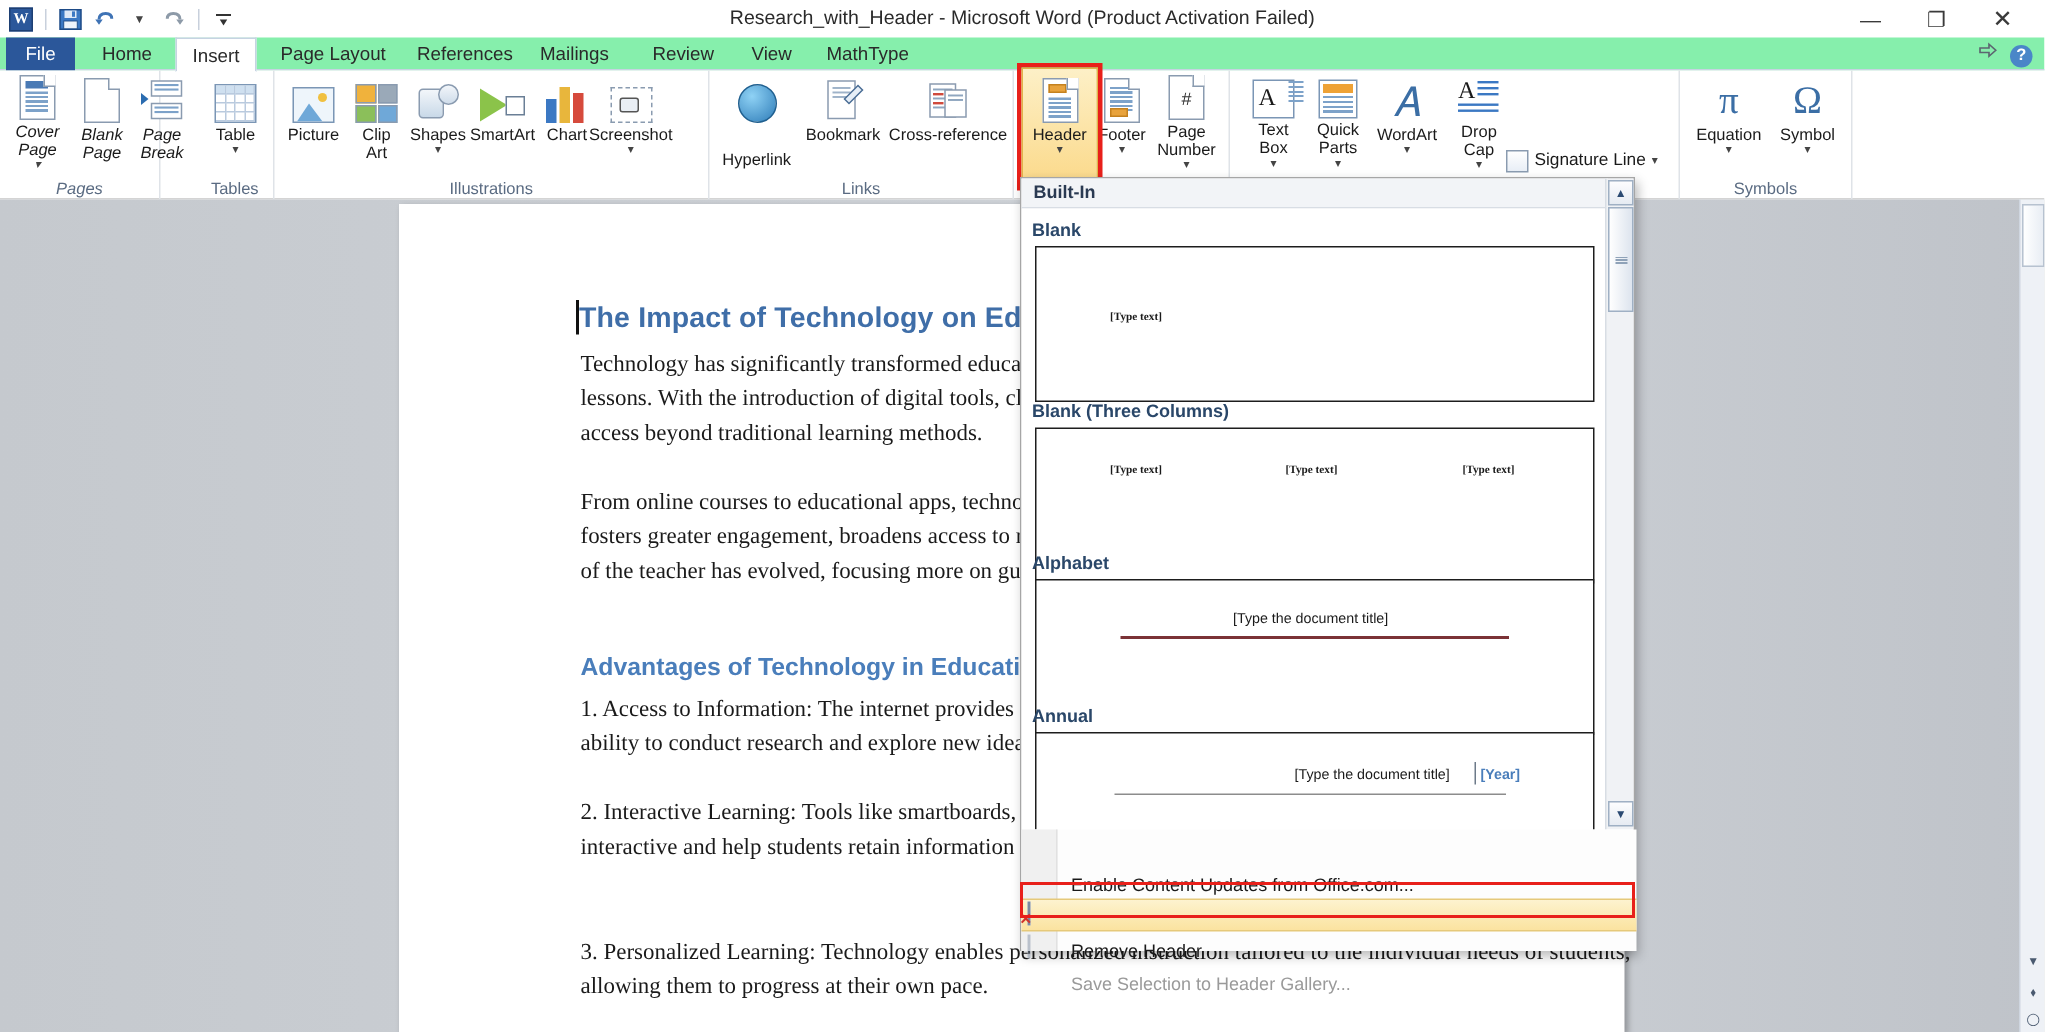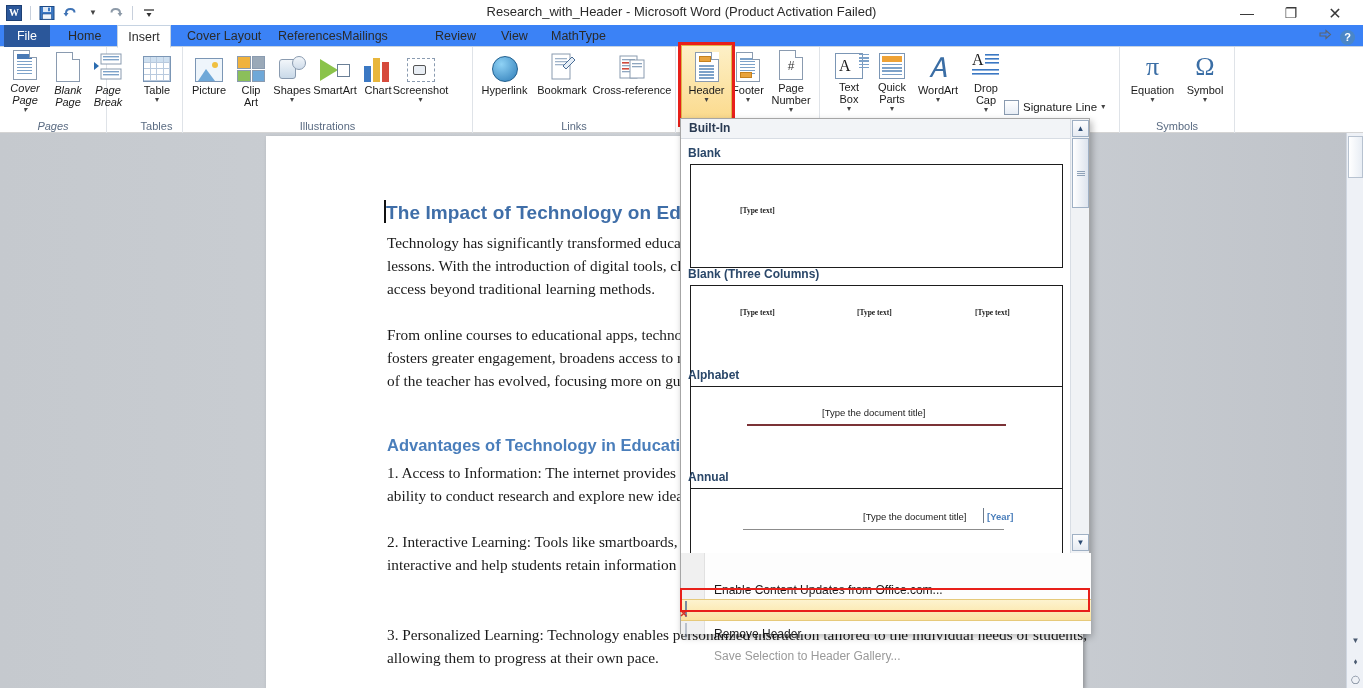--- a/index.html
+++ b/index.html
@@ -36,21 +36,21 @@
   .wincontrols{
     position:absolute; right:6px; top:1px; display:flex; align-items:center;
   }
   .wc{ width:44px; height:24px; display:flex; align-items:center; justify-content:center;
        color:#3a3a3a; font-size:14px; }
   .wc.close{ font-size:16px; }
 
   
   .tabstrip{
     position:absolute; left:0; top:25px; width:1363px; height:22px;
-    background:#3b82f6;
+    background:#86efac;
     border-bottom:1px solid #c6d3e2;
   }
   .tab{
     position:absolute; top:0; height:22px; line-height:22px;
     font-size:12.5px; color:#2a2a2a; text-align:center;
     padding:0 10px; white-space:nowrap;
   }
   .tab.file{
     background:#2b579a; color:#ffffff; left:4px; width:46px; padding:0;
   }
@@ -341,23 +341,23 @@
     <div class="wc">—</div>
     <div class="wc">❐</div>
     <div class="wc close">✕</div>
   </div>
 </div>
 
 <div class="tabstrip">
   <div class="tab file" style="left:4px;width:46px;">File</div>
   <div class="tab" style="left:58px;">Home</div>
   <div class="tab active" style="left:117px;width:54px;">Insert</div>
-  <div class="tab" style="left:177px;">Cover Layout</div>
+  <div class="tab" style="left:177px;">Page Layout</div>
   <div class="tab" style="left:268px;">References</div>
-  <div class="tab" style="left:332px;">Mailings</div>
+  <div class="tab" style="left:350px;">Mailings</div>
   <div class="tab" style="left:425px;">Review</div>
   <div class="tab" style="left:491px;">View</div>
   <div class="tab" style="left:541px;">MathType</div>
 </div>
 
 <div class="helpicons">
   <span>
     <svg width="14" height="13" viewBox="0 0 14 13">
         <path d="M2 4 L8 4 L8 1.5 L12.5 5.5 L8 9.5 L8 7 L2 7 Z" fill="none" stroke="#5c6570" stroke-width="1.1"></path>
       </svg>
@@ -488,21 +488,21 @@
             <i></i>
           </div>
         </div>
       <div class="lbl">Screenshot</div>
       <div class="caret">▾</div>
     </div>
     <div class="glabel">Illustrations</div>
   </div>
 
   <div class="rgroup" style="left:473px; width:203px;">
-    <div class="ritem" style="left:4px;width:55px;">
+    <div class="ritem" style="left:4px;width:55px;justify-content:space-between;">
       <div class="ico">
           <div class="globeicon"></div>
         </div>
       <div class="lbl">Hyperlink</div>
     </div>
     <div class="ritem" style="left:60px;width:58px;">
       <div class="ico">
         <svg width="28" height="30" viewBox="0 0 28 30">
             <rect x="4" y="2" width="18" height="25" fill="#fff" stroke="#8a9bb0"></rect>
             <g fill="#9fb3c9">

